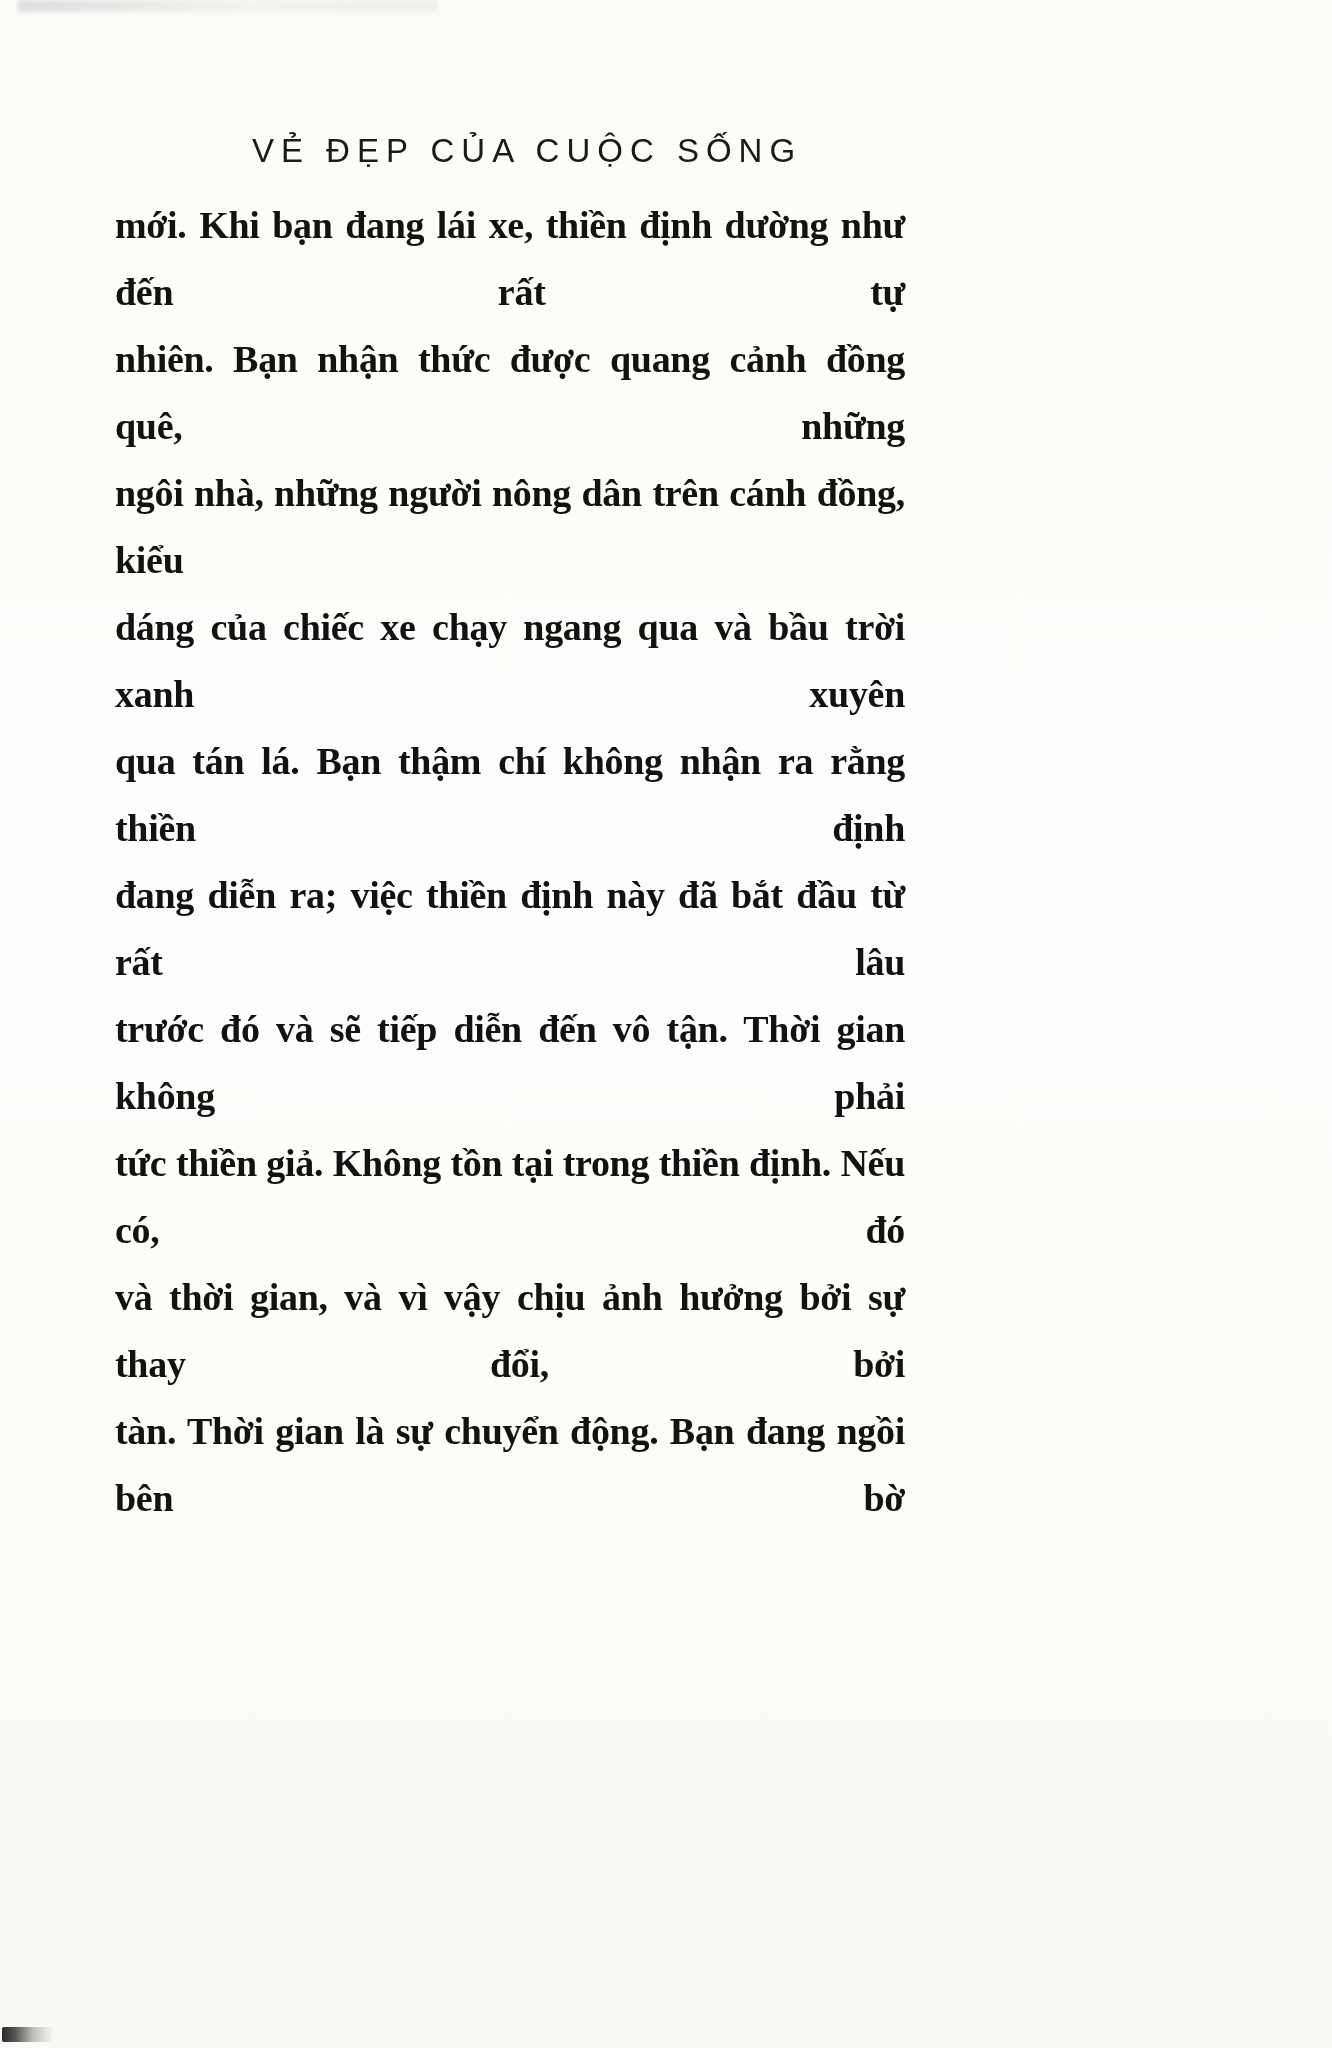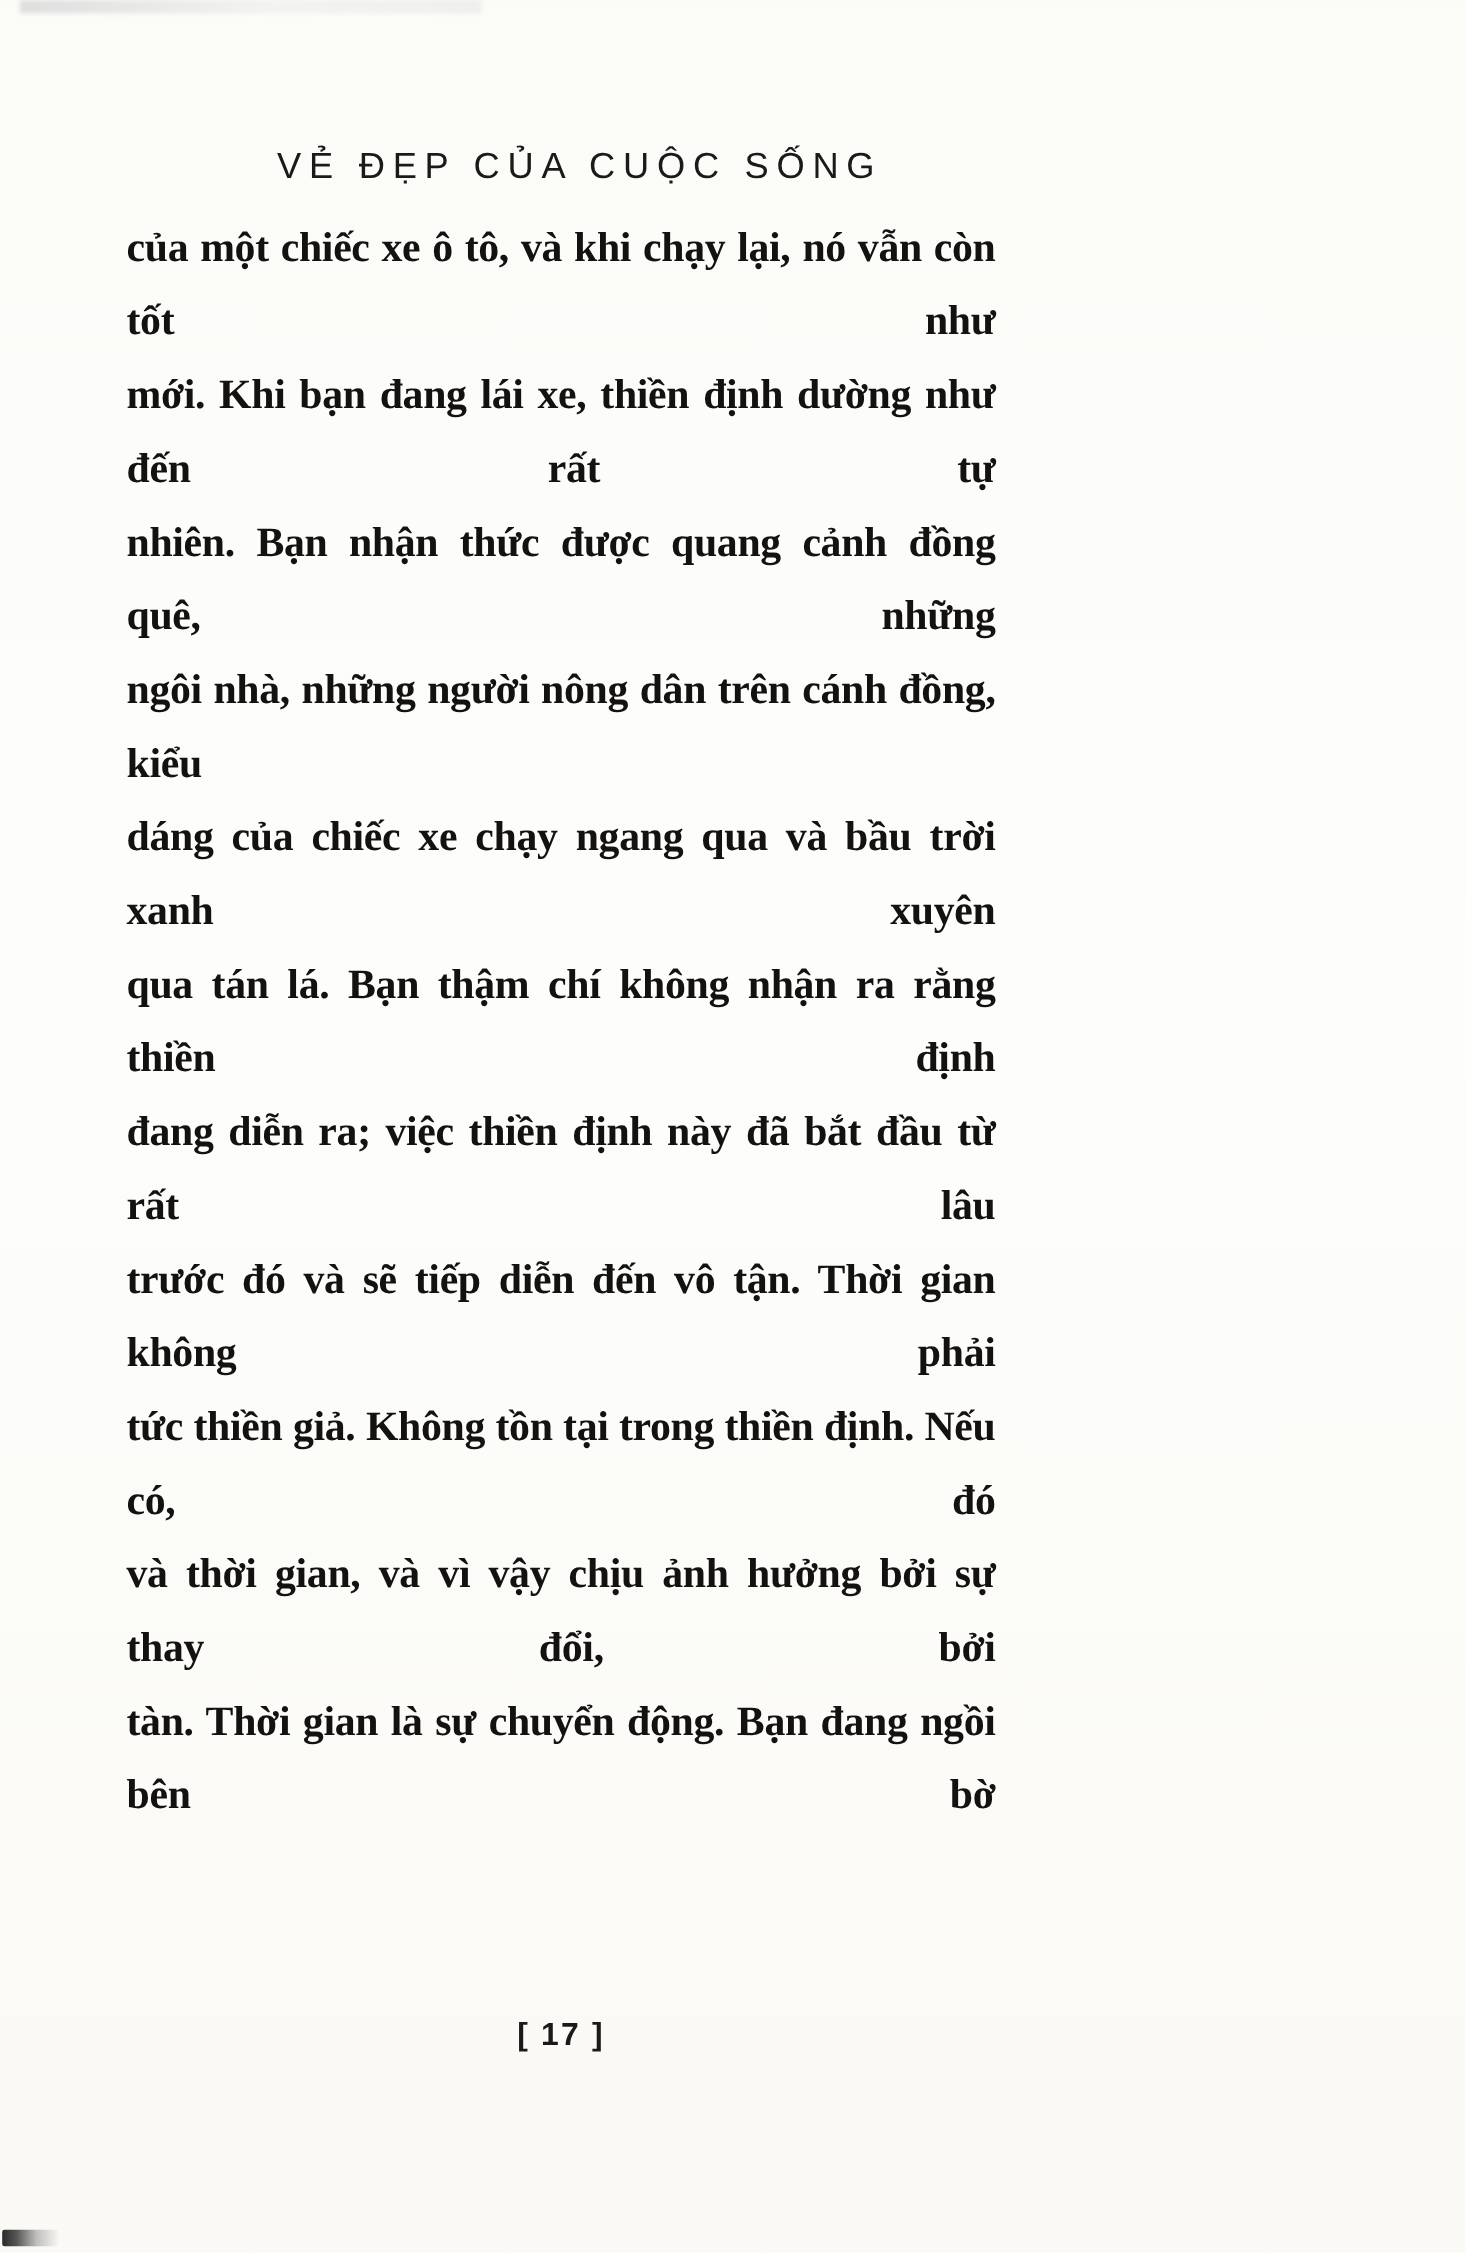--- a/index.html
+++ b/index.html
@@ -85,31 +85,29 @@
 <body>
 
 <div class="scan-page">
 
   <div class="smudge-top"></div>
 
   <h1 class="running-head">VẺ ĐẸP CỦA CUỘC SỐNG</h1>
 
   <div class="text-block">
 
-    <div class="line">của một chiếc xe ô tô, và khi chạy lại, nó vẫn còn tốt như</div>
     <div class="line">mới. Khi bạn đang lái xe, thiền định dường như đến rất tự</div>
     <div class="line">nhiên. Bạn nhận thức được quang cảnh đồng quê, những</div>
     <div class="line">ngôi nhà, những người nông dân trên cánh đồng, kiểu</div>
     <div class="line">dáng của chiếc xe chạy ngang qua và bầu trời xanh xuyên</div>
     <div class="line">qua tán lá. Bạn thậm chí không nhận ra rằng thiền định</div>
     <div class="line">đang diễn ra; việc thiền định này đã bắt đầu từ rất lâu</div>
     <div class="line">trước đó và sẽ tiếp diễn đến vô tận. Thời gian không phải</div>
     <div class="line">tức thiền giả. Không tồn tại trong thiền định. Nếu có, đó</div>
     <div class="line">và thời gian, và vì vậy chịu ảnh hưởng bởi sự thay đổi, bởi</div>
     <div class="line">tàn. Thời gian là sự chuyển động. Bạn đang ngồi bên bờ</div>
 
   </div>
 
-  <div class="folio">[ 17 ]</div>
 
   <div class="smudge-bottom"></div>
 
 </div>
 
 </body></html>

